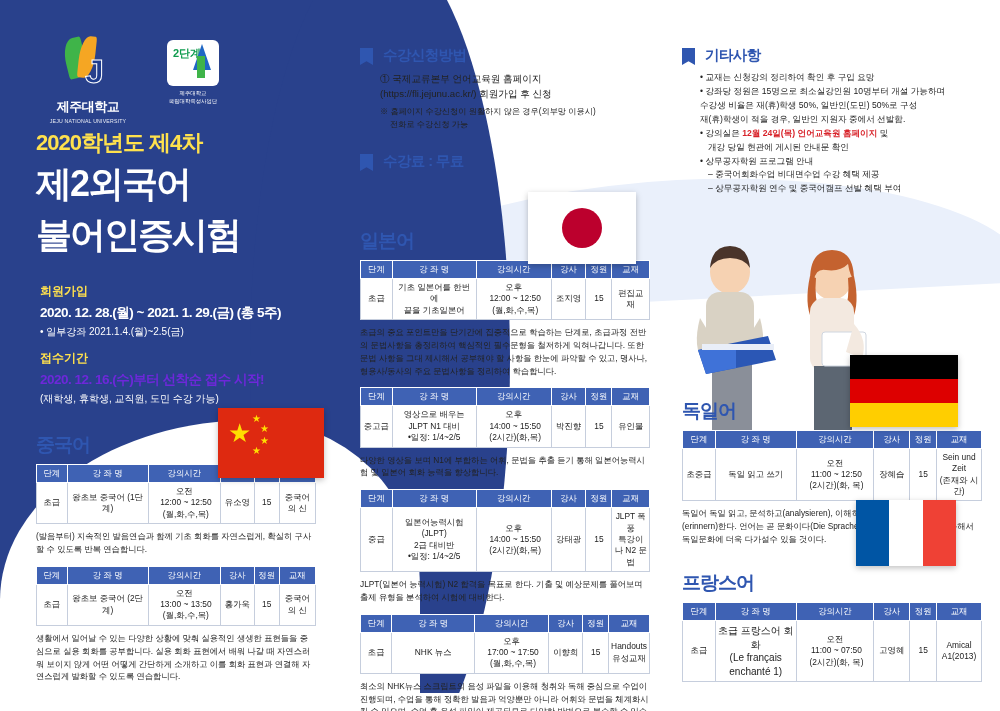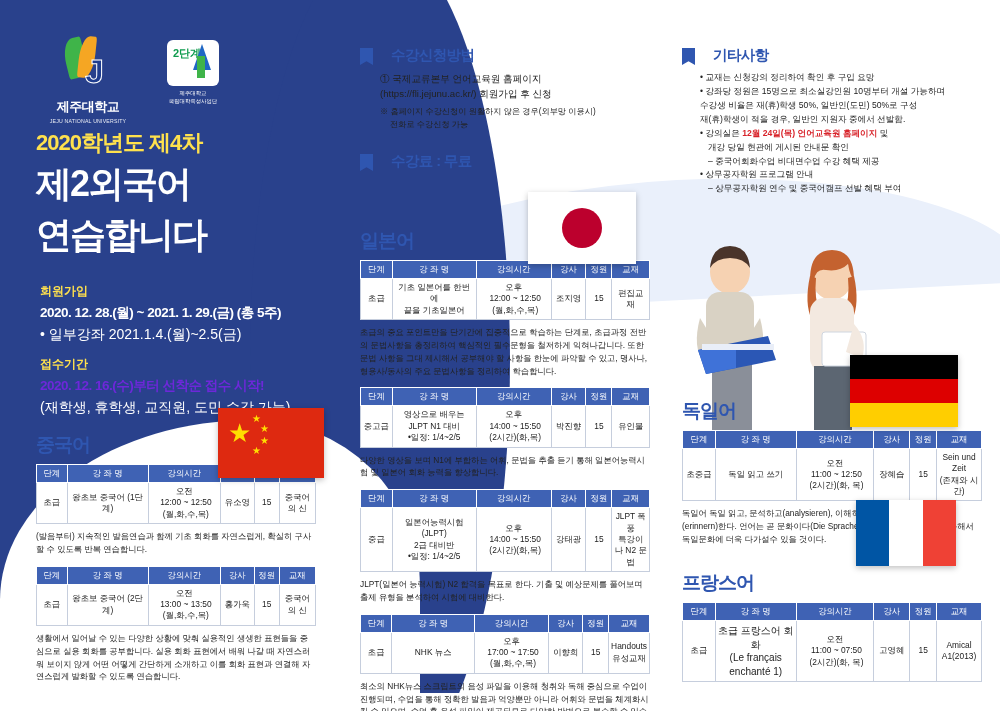--- a/index.html
+++ b/index.html
@@ -57,21 +57,21 @@
   .logo-second .badge .arw2{position:absolute;right:14px;top:16px;width:8px;height:22px;background:#3fb449;}
   .logo-second .t1{font-size:5.4px;line-height:1.5;}
   
   .title-block{position:absolute;left:36px;top:128px;z-index:6;color:#fff;}
   .t-year{font-size:22px;font-weight:bold;letter-spacing:-1px;color:#ffe14d;}
   .t-main1{font-size:36px;font-weight:bold;letter-spacing:-2px;margin-top:2px;}
   .t-main2{font-size:36px;font-weight:bold;letter-spacing:-2px;margin-top:2px;}
   .info-block{position:absolute;left:40px;top:282px;z-index:6;color:#fff;font-size:11px;line-height:1.55;}
   .info-head{color:#ffe14d;font-weight:bold;font-size:12px;margin-bottom:2px;}
   .info-strong{font-weight:bold;font-size:13.5px;letter-spacing:-0.5px;}
-  .info-sub{font-size:14px;}
+  .info-sub{font-size:10px;}
   .info-block .gap{height:10px;}
   .yellow{color:#6d28d9;}
   
   .flag{position:absolute;z-index:7;box-shadow:0 2px 6px rgba(0,0,0,.25);}
   .flag-cn{left:218px;top:408px;width:106px;height:70px;background:#de2910;overflow:hidden;}
   .flag-cn .star-big{position:absolute;left:10px;top:12px;color:#ffde00;font-size:26px;line-height:26px;}
   .flag-cn .s{position:absolute;color:#ffde00;font-size:10px;line-height:10px;}
   .flag-jp{left:528px;top:192px;width:108px;height:72px;background:#fff;}
   .flag-jp .dot{position:absolute;left:50%;top:50%;transform:translate(-50%,-50%);width:40px;height:40px;border-radius:50%;background:#bc002d;}
   .flag-de{left:850px;top:355px;width:108px;height:72px;overflow:hidden;}
@@ -80,21 +80,21 @@
   .flag-de .b3{height:24px;background:#ffce00;}
   .flag-fr{left:856px;top:500px;width:100px;height:66px;display:flex;}
   .flag-fr .b{flex:1;}
   .flag-fr .b1{background:#0055a4;}
   .flag-fr .b2{background:#ffffff;}
   .flag-fr .b3{background:#ef4135;}
   
   .people{position:absolute;left:672px;top:232px;width:220px;height:250px;z-index:4;}
   
   .sec{position:absolute;z-index:6;}
-  .sec-head{display:flex;align-items:flex-start;gap:18px;margin-bottom:6px;}
+  .sec-head{display:flex;align-items:flex-start;gap:10px;margin-bottom:6px;}
   .flagpin{width:13px;height:17px;background:#2f56b0;clip-path:polygon(0 0,100% 0,100% 100%,50% 78%,0 100%);flex:none;margin-top:2px;}
   .sec-title{font-size:14.5px;font-weight:bold;color:#2f56b0;letter-spacing:-0.6px;}
   .sec-body{font-size:9.6px;line-height:1.6;color:#222;}
   .lang-title{font-size:19px;font-weight:bold;color:#2f56b0;letter-spacing:-1px;margin-bottom:6px;}
   
   table.tb{border-collapse:collapse;width:100%;font-size:8.4px;background:#fff;}
   table.tb th{background:#3f62b4;color:#fff;font-weight:normal;border:1px solid #ffffff;padding:3px 1px;text-align:center;font-size:8.4px;}
   table.tb td{border:1px solid #c6cedd;padding:3px 2px;text-align:center;color:#222;line-height:1.35;}
   .tb-wrap{margin-bottom:6px;}
   .desc{font-size:8.3px;line-height:1.55;color:#222;margin:3px 0 10px;}
@@ -126,21 +126,21 @@
         <div class="arw2"></div>
     </div>
     <div class="t1">제주대학교</div>
     <div class="t1">국립대학육성사업단</div>
   </div>
 </div>
 
 <div class="title-block">
   <div class="t-year">2020학년도 제4차</div>
   <div class="t-main1">제2외국어</div>
-  <div class="t-main2">연습합니다</div>
+  <div class="t-main2">불어인증시험</div>
 </div>
 
 <div class="info-block">
   <div class="info-head">회원가입</div>
   <div class="info-strong">2020. 12. 28.(월) ~ 2021. 1. 29.(금) (총 5주)</div>
   <div class="info-sub">• 일부강좌 2021.1.4.(월)~2.5(금)</div>
   <div class="gap"></div>
   <div class="info-head">접수기간</div>
   <div class="info-strong yellow">2020. 12. 16.(수)부터 선착순 접수 시작!</div>
   <div class="info-sub">(재학생, 휴학생, 교직원, 도민 수강 가능)</div>
@@ -214,22 +214,22 @@
     <div class="flagpin"></div>
     <div class="sec-title">기타사항</div>
   </div>
   <div class="sec-body" style="padding-left:18px;font-size:8.6px;line-height:1.62;">
     <div>• 교재는 신청강의 정리하여 확인 후 구입 요망</div>
     <div>• 강좌당 정원은 15명으로 최소실강인원 10명부터 개설 가능하며</div>
     <div>   수강생 비율은 재(휴)학생 50%, 일반인(도민) 50%로 구성</div>
     <div>   재(휴)학생이 적을 경우, 일반인 지원자 중에서 선발함.</div>
     <div>• 강의실은 <span class="redb">12월 24일(목) 언어교육원 홈페이지</span> 및</div>
     <div style="padding-left:8px;">   개강 당일 현관에 게시된 안내문 확인</div>
+    <div>• 상무공자학원 프로그램 안내</div>
     <div style="padding-left:8px;">   – 중국어회화수업 비대면수업 수강 혜택 제공</div>
-    <div>• 상무공자학원 프로그램 안내</div>
     <div style="padding-left:8px;">   – 상무공자학원 연수 및 중국어캠프 선발 혜택 부여</div>
   </div>
 </div>
 
 <div class="sec" style="left:36px;top:432px;width:280px;">
   <div class="lang-title">중국어</div>
   <div class="tb-wrap">
     <table class="tb">
       <tbody>
           <tr>

